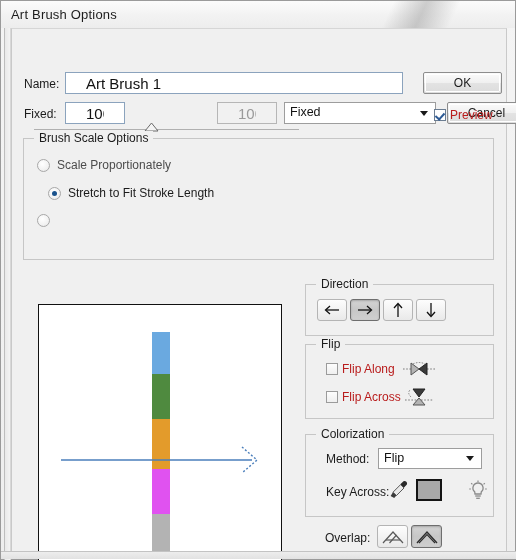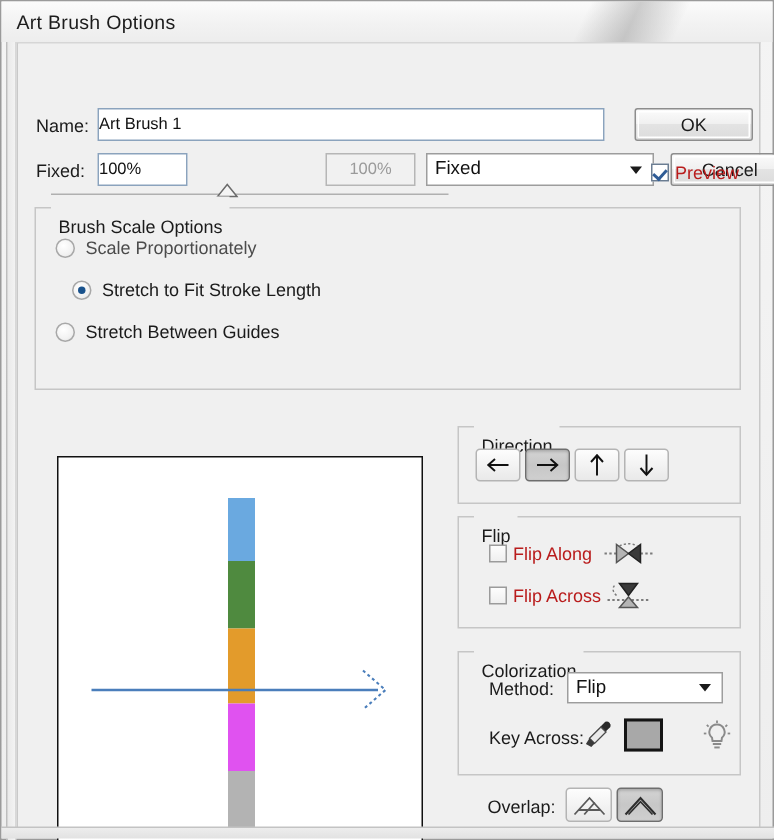--- a/index.html
+++ b/index.html
@@ -47,22 +47,22 @@
   #outer-bottom-edge{
     position:absolute;left:0;bottom:0;width:516px;height:8px;
     background:linear-gradient(180deg,#ededed,#e2e2e2);
     border-top:1px solid #c3c3c3;box-sizing:border-box;
   }
   .lbl{position:absolute;color:#1b1b1b;white-space:nowrap;}
   
   .tinput{
     position:absolute;box-sizing:border-box;
     background:#fff;border:1px solid #8ba3bd;
-    font-family:"Liberation Sans","DejaVu Sans",sans-serif;font-size:11px;
-    color:#111;padding:1px 0;line-height:18px;
+    font-family:"Liberation Sans","DejaVu Sans",sans-serif;font-size:15px;
+    color:#111;padding:1px 20px;line-height:18px;
     outline:none;
   }
   .tinput.disabled{
     background:#f1f1f1;border:1px solid #b6b6b6;color:#9a9a9a;
     text-align:center;
   }
   .tinput.small{text-align:left;}
   
   .btn{
     position:absolute;box-sizing:border-box;
@@ -84,21 +84,21 @@
     background:#fff;display:flex;align-items:center;justify-content:center;
   }
   .combo .arrowbox i{
     display:block;width:0;height:0;
     border-left:4px solid transparent;border-right:4px solid transparent;
     border-top:5px solid #1a1a1a;
   }
   
   .group{position:absolute;box-sizing:border-box;border:1px solid #c6c6c6;background:transparent;}
   .group > .gtitle{
-    position:absolute;top:-8px;left:10px;background:#f0f0f0;padding:13px 5px;
+    position:absolute;top:-8px;left:10px;background:#f0f0f0;padding:0 5px;
     font-size:12px;color:#1b1b1b;
   }
   
   .radio-row{position:absolute;display:flex;align-items:center;}
   .radio{
     width:13px;height:13px;border-radius:50%;box-sizing:border-box;
     background:radial-gradient(circle at 40% 35%, #ffffff 0%, #f2f2f2 60%, #e2e2e2 100%);
     border:1px solid #a8a8a8;position:relative;flex:none;
   }
   .radio.checked::after{
@@ -202,21 +202,20 @@
         <span class="rl">Scale Proportionately</span>
       </div>
 
       <div class="radio-row" style="left:24px;top:47px;">
         <span class="radio checked"></span>
         <span class="rl">Stretch to Fit Stroke Length</span>
       </div>
 
       <div class="radio-row" style="left:13px;top:75px;">
         <span class="radio"></span>
-        <span class="rl">Stretch Between Guides</span>
       </div>
     </div>
 
     <div id="preview">
 
       <div class="seg" style="top:27px;height:42px;background:#6aa9e0;"></div>
       <div class="seg" style="top:69px;height:45px;background:#4f8a3f;"></div>
       <div class="seg" style="top:114px;height:50px;background:#e39b2b;"></div>
       <div class="seg" style="top:164px;height:45px;background:#e052f0;"></div>
       <div class="seg" style="top:209px;height:42px;background:#b3b3b3;"></div>

